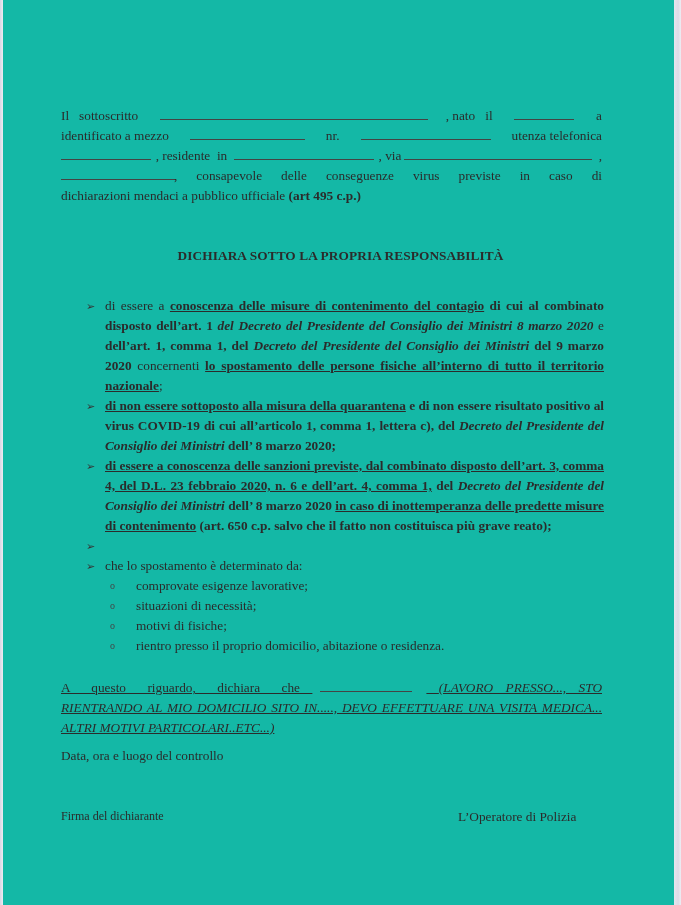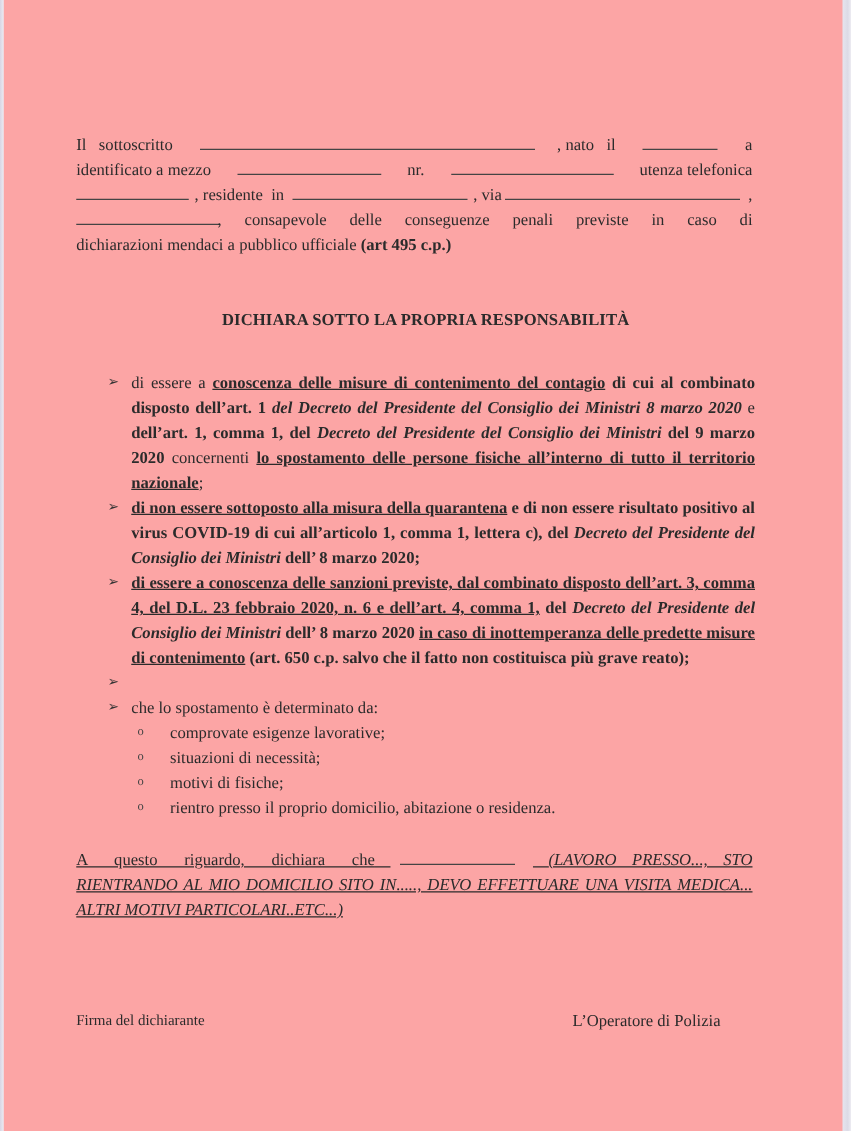--- a/index.html
+++ b/index.html
@@ -7,21 +7,21 @@
       padding: 0;
       width: 681px;
       height: 905px;
       overflow: hidden;
       background: #fdfdfb;
     }
     .page {
       position: relative;
       width: 681px;
       height: 905px;
-      background: #fca5a5;
+      background: #14b8a6;
       box-sizing: border-box;
       font-family: "Liberation Serif", "DejaVu Serif", serif;
       color: #2b2b2b;
     }
     .edge-left {
       position: absolute; left: 0; top: 0; width: 3px; height: 905px;
       background: linear-gradient(to right, #d8d6e4, #ecebf2);
     }
     .edge-right {
       position: absolute; left: 674px; top: 0; width: 7px; height: 905px;
@@ -101,21 +101,21 @@
     <div class="line">
       <span class="blank" style="width:90px;"></span>
       <span style="white-space:pre; margin-left:-2px;">, residente  in</span>
       <span class="blank" style="width:140px;"></span>
       <span style="margin-left:-2px;">, via</span>
       <span class="blank" style="width:188px; margin-left:-4px;"></span>
       <span>,</span>
     </div>
     <div class="line">
       <span class="blank" style="width:115px;"></span>
-      <span style="flex:1; text-align:justify; text-align-last:justify; margin-left:-2px;">, consapevole delle conseguenze penali previste in caso di</span>
+      <span style="flex:1; text-align:justify; text-align-last:justify; margin-left:-2px;">, consapevole delle conseguenze virus previste in caso di</span>
     </div>
     <div>
       <span>dichiarazioni mendaci a pubblico ufficiale </span><span class="b">(art 495 c.p.)</span>
     </div>
   </div>
 
   <div class="title">DICHIARA SOTTO LA PROPRIA RESPONSABILITÀ</div>
 
   <div class="bullets">
     <div class="bullet">
@@ -156,16 +156,17 @@
       <span>rientro presso il proprio domicilio, abitazione o residenza.</span>
     </div>
   </div>
 
   <div class="decl">
     <span style="word-spacing:9px;">A questo riguardo, dichiara che</span>
     <span class="blank" style="width:92px; margin:0 14px 0 8px;"></span>
     <span class="i">(LAVORO PRESSO..., STO RIENTRANDO AL MIO DOMICILIO SITO IN....., DEVO EFFETTUARE UNA VISITA MEDICA... ALTRI MOTIVI PARTICOLARI..ETC...)</span>
   </div>
 
+  <div class="place">Data, ora e luogo del controllo</div>
 
   <div class="sig-left">Firma del dichiarante</div>
   <div class="sig-right">L’Operatore di Polizia</div>
 </div>
 
 </body></html>

